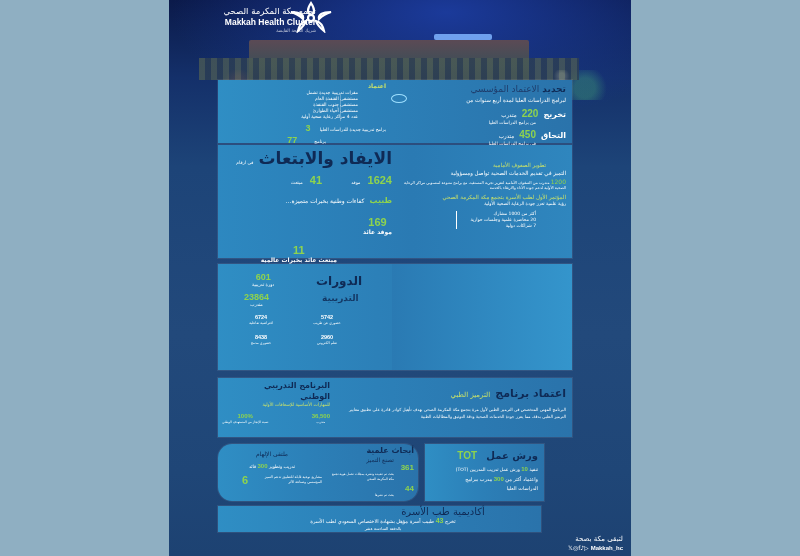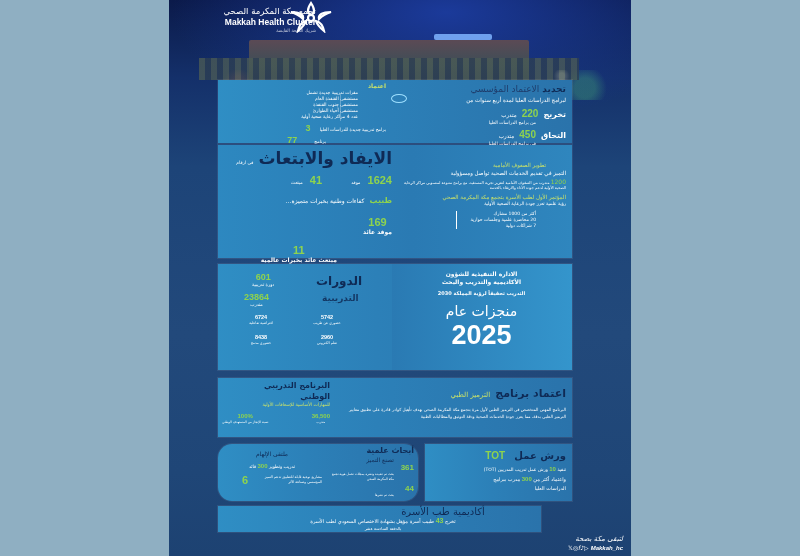--- a/index.html
+++ b/index.html
@@ -31,21 +31,21 @@
   .c-yellowish{color:#c9e26a;}
   .c-navy{color:#0f2a55;}
   .abs{position:absolute;}
   .r{text-align:right;direction:rtl;}
   .tiny{font-size:4.5px;line-height:6px;}
   .small{font-size:5.5px;line-height:8px;}
   .med{font-size:7px;line-height:9px;}
   .bignum{font-family:"Liberation Sans",sans-serif;font-weight:bold;}
   .hdr{font-weight:bold;}
   .divider-v{position:absolute;width:1px;background:rgba(255,255,255,.7);}
-  .footer{position:absolute;right:8px;bottom:4px;text-align:right;color:#fff;font-style:italic;}
+  .footer{position:absolute;right:8px;bottom:4px;text-align:right;color:#fff;}
 </style>
 </head>
 <body>
 
 <div class="poster">
   <div class="sky-glow"></div>
   <div class="city-lights"></div>
   <div class="building"></div>
   <div class="building-sign" style="left:265px;top:34px"></div>
 
@@ -148,27 +148,20 @@
         <div style="text-align:center">
           <div class="c-green bignum" style="font-size:11px;margin-top:28px;">11</div>
           <div class="c-white hdr" style="font-size:6px;">مبتعث عائد بخبرات عالمية</div>
         </div>
       </div>
     </div>
   </div>
 
   <div class="card" style="top:264px;height:106px;">
     <div class="abs" style="right:0;top:0;width:180px;height:106px;background:linear-gradient(90deg,#2a7ab3,#3495cc);"></div>
-    <div class="abs r" style="right:8px;top:6px;width:165px;text-align:center;direction:rtl;">
-      <div class="c-white hdr" style="font-size:6px;line-height:8px;">الادارة التنفيذية للشؤون</div>
-      <div class="c-white hdr" style="font-size:6px;line-height:8px;">الأكاديمية والتدريب والبحث</div>
-      <div class="c-white hdr" style="font-size:5px;line-height:8px;margin-top:3px;">التدريب تحقيقاً لرؤية المملكة 2030</div>
-      <div class="c-white" style="font-size:14px;line-height:18px;margin-top:5px;">منجزات عام</div>
-      <div class="c-white bignum" style="font-size:27px;line-height:30px;">2025</div>
-    </div>
 
     <div class="abs r" style="left:6px;top:6px;width:160px;">
       <div class="abs c-navy hdr" style="left:92px;top:4px;font-size:12px;line-height:15px;">الدورات</div>
       <div class="abs c-navy hdr" style="left:98px;top:22px;font-size:9px;line-height:12px;opacity:.85">التدريبية</div>
       <div class="abs" style="left:28px;top:2px;text-align:center;">
         <div class="c-green bignum" style="font-size:9px;line-height:10px;">601</div>
         <div class="tiny c-white">دورة تدريبية</div>
       </div>
       <div class="abs" style="left:20px;top:22px;text-align:center;">
         <div class="c-green bignum" style="font-size:9px;line-height:10px;">23864</div>
@@ -211,21 +204,21 @@
     </div>
     <div class="abs r" style="right:6px;top:7px;width:220px;">
       <div style="line-height:14px;">
         <span class="c-navy hdr" style="font-size:11px;">اعتماد برنامج</span>
         <span class="c-yellowish" style="font-size:7px;">الترميز الطبي</span>
       </div>
       <div class="tiny c-white" style="margin-top:5px;font-size:4.2px;line-height:6.5px;">البرنامج المهني المتخصص في الترميز الطبي لأول مرة بتجمع مكة المكرمة الصحي بهدف تأهيل كوادر قادرة على تطبيق معايير الترميز الطبي بدقة، مما يعزز جودة الخدمات الصحية ودقة التوثيق والمطالبات الطبية</div>
     </div>
   </div>
 
-  <div class="card" style="top:444px;left:256px;width:147px;height:57px;">
+  <div class="card" style="top:444px;left:256px;width:119px;height:57px;">
     <div class="abs r" style="right:6px;top:3px;width:135px;">
       <div style="line-height:14px;">
         <span class="c-navy hdr" style="font-size:10px;">ورش عمل</span>
         <span class="c-green bignum" style="font-size:10px;margin-right:4px;">TOT</span>
       </div>
       <div class="tiny c-white" style="margin-top:3px;">
         <span>تنفيذ</span>
         <span class="c-green bignum" style="font-size:6px">10</span>
         <span>ورش عمل تدريب المدربين (TOT)</span>
       </div>

